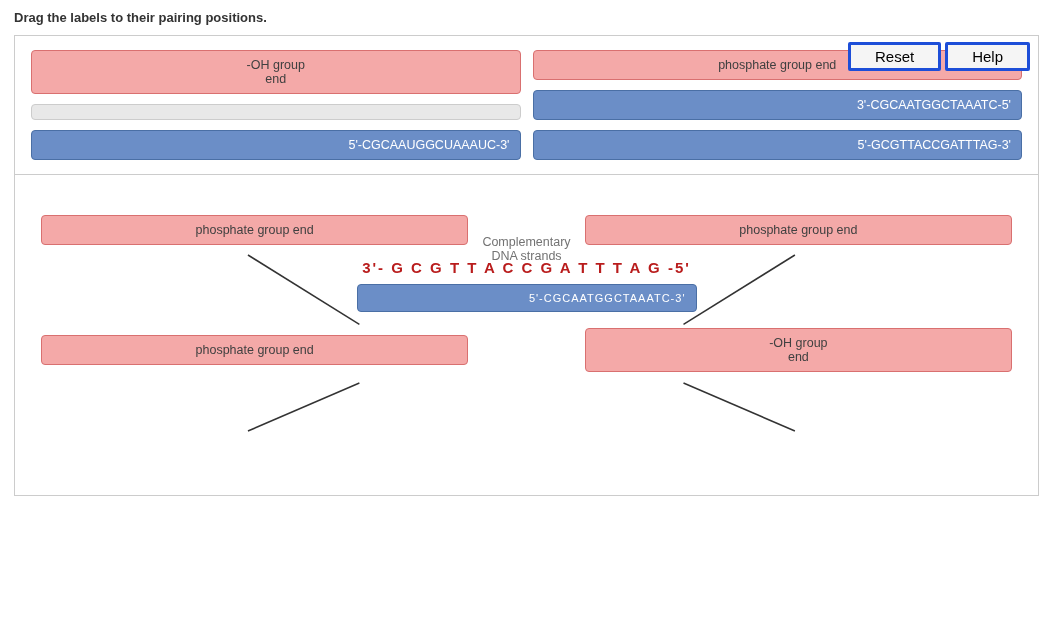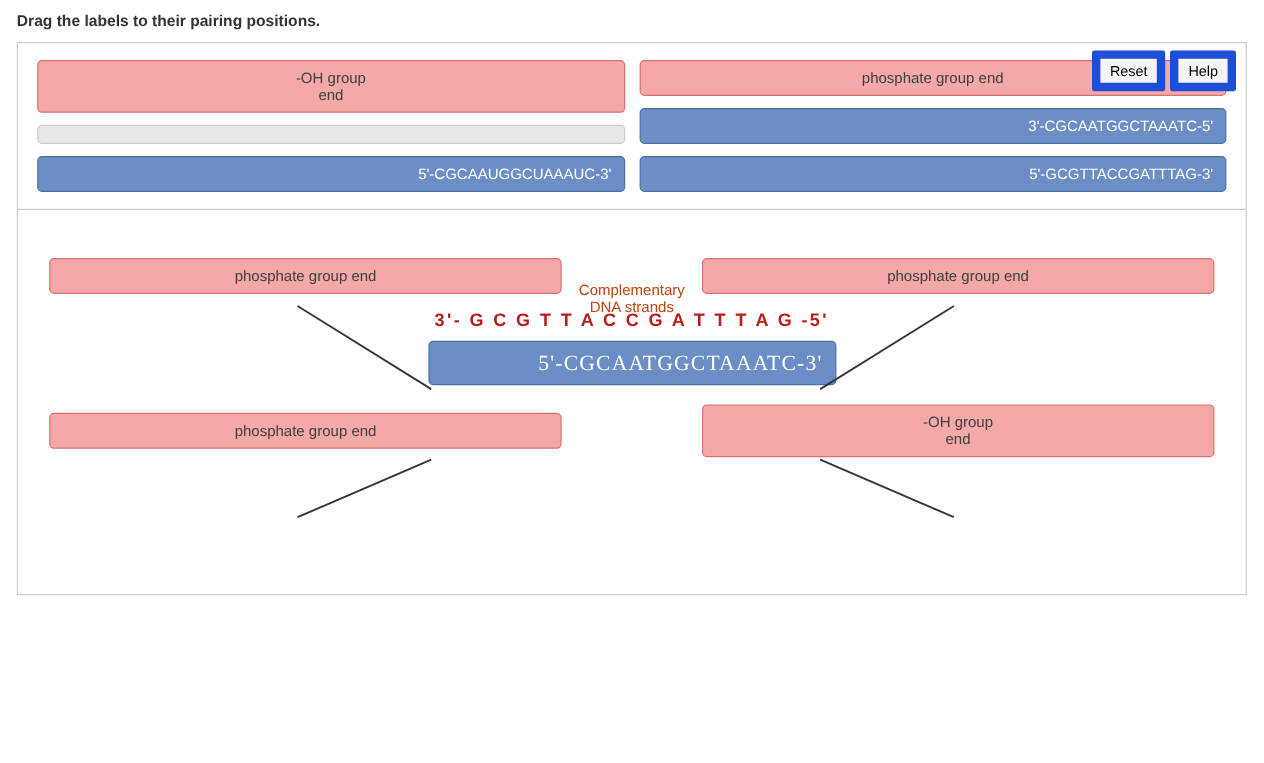--- a/index.html
+++ b/index.html
@@ -61,35 +61,35 @@
       background: #e8e8e8;
       border: 1.5px solid #ccc;
       color: #333;
     }
     .bottom-section {
       padding: 10px 16px 20px 16px;
       position: relative;
       min-height: 320px;
     }
     .btn {
-      border: 7px solid #1d4ed8;
+      border: 3px solid #1d4ed8;
       background: #f5f5f5;
-      padding: 3px 8px;
+      padding: 3px 24px;
       cursor: pointer;
-      font-size: 12px;
+      font-size: 15px;
       border-radius: 2px;
     }
     .complementary-label {
       position: absolute;
       top: 60px;
       left: 50%;
       transform: translateX(-50%);
       text-align: center;
       font-size: 12.5px;
-      color: #c2410c;
+      color: #737373;
     }
     .bottom-labels-row-top {
       display: flex;
       justify-content: space-between;
       align-items: center;
       margin-top: 30px;
       padding: 0 10px;
       position: relative;
     }
     .bottom-label-left {
@@ -106,23 +106,22 @@
       margin: 14px 0 8px 0;
       color: #b91c1c;
     }
     .dna-strand-5-3-box {
       display: flex;
       justify-content: center;
       margin-bottom: 16px;
     }
     .dna-strand-5-3-box .blue-box {
       width: 340px;
-      font-size: 18px;
+      font-size: 11px;
       letter-spacing: 1px;
-      font-family: Liberation Serif, serif;
     }
     .bottom-labels-row-bottom {
       display: flex;
       justify-content: space-between;
       align-items: center;
       padding: 0 10px;
     }
     
     .lines-svg {
       position: absolute;

